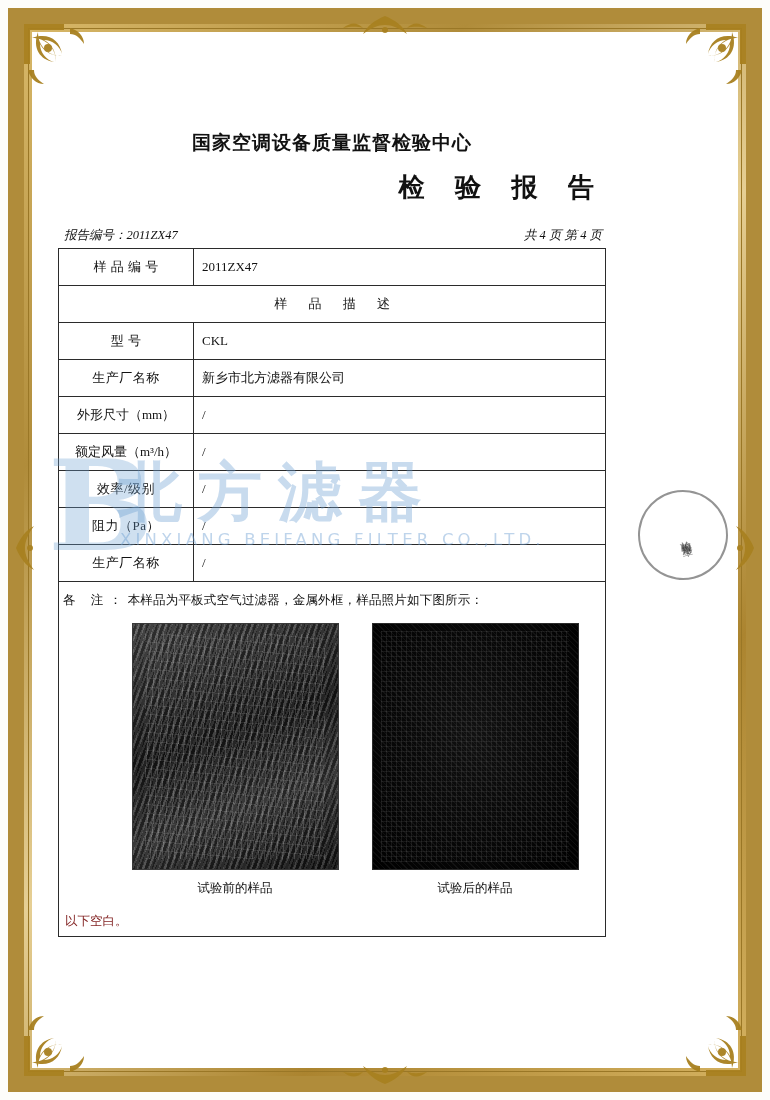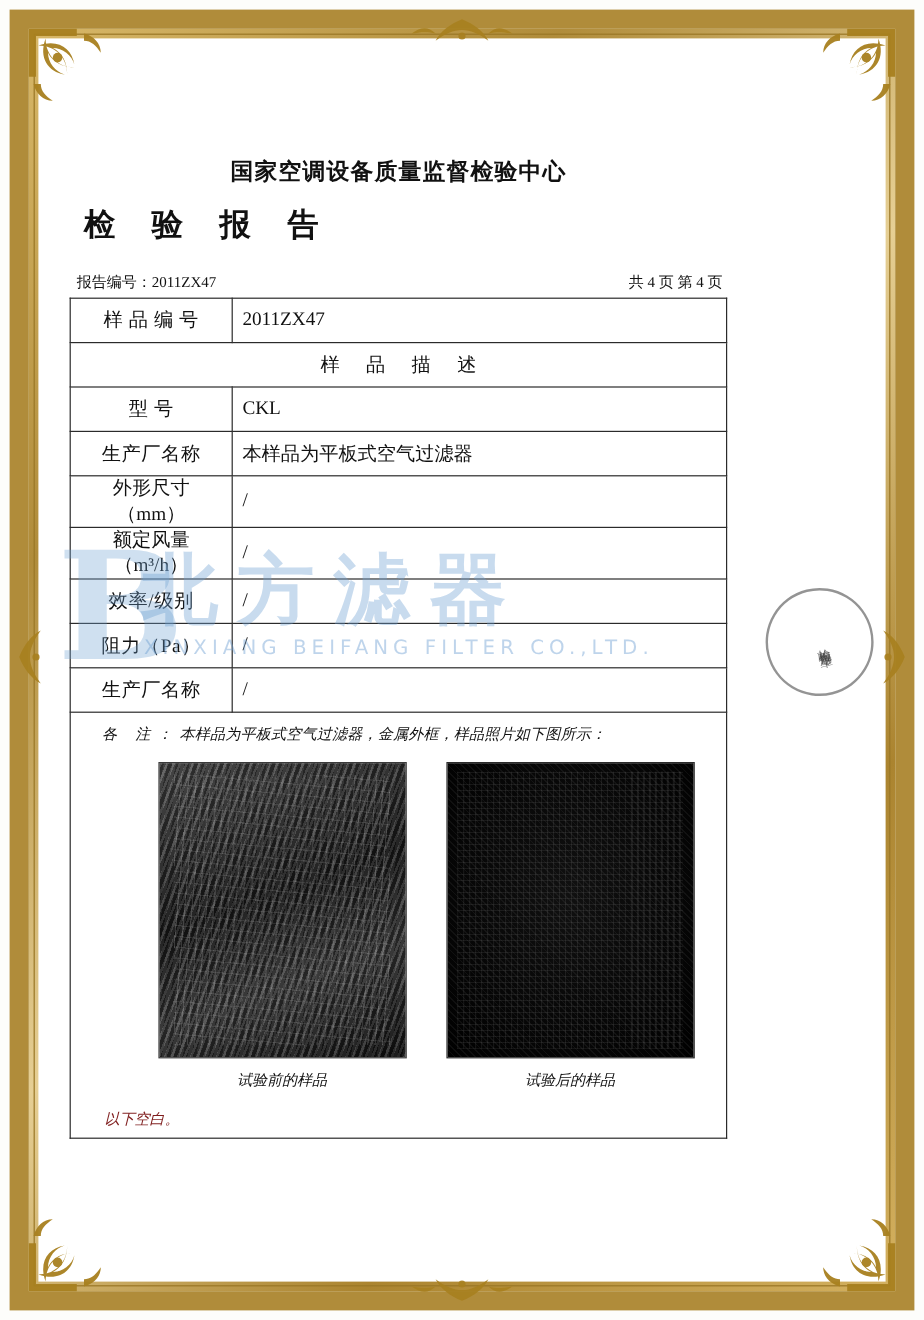--- a/index.html
+++ b/index.html
@@ -90,51 +90,52 @@
 
   .title-org {
     text-align: center;
     font-size: 19px;
     font-weight: bold;
     letter-spacing: 1px;
     color: #111;
     margin-top: 30px;
   }
   .title-main {
-    text-align: left;
+    text-align: right;
     font-size: 26px;
     font-weight: bold;
     letter-spacing: 12px;
     color: #111;
     margin-top: 14px;
     text-indent: 12px;
   }
 
   .meta-row {
     display: flex;
     justify-content: space-between;
     align-items: flex-end;
     font-size: 12.5px;
     color: #111;
     margin-top: 22px;
     padding: 0 4px 0 6px;
+    font-style: italic;
   }
   .meta-left { letter-spacing: 0px; }
   .meta-right { letter-spacing: 0px; }
 
   table.report {
     width: 100%;
     border-collapse: collapse;
     margin-top: 4px;
     table-layout: fixed;
   }
   table.report td {
     border: 1px solid #2b2b2b;
     height: 36px;
-    font-size: 16px;
+    font-size: 13px;
     color: #111;
     padding: 0 8px;
     vertical-align: middle;
   }
   td.label {
     width: 118px;
     text-align: center;
     letter-spacing: 0.5px;
   }
   td.label-wide {
@@ -149,24 +150,23 @@
   td.section {
     text-align: center;
     letter-spacing: 9px;
     font-size: 13.5px;
     text-indent: 9px;
   }
 
   .notes-cell {
     border: 1px solid #2b2b2b;
     border-top: none;
-    padding: 10px 10px 6px 26px;
-    font-size: 12.5px;
-    color: #111;
-    font-style: italic;
+    padding: 10px 10px 6px 4px;
+    font-size: 12.5px;
+    color: #111;
   }
   .notes-line {
     font-size: 12.5px;
     letter-spacing: 0.2px;
   }
   .notes-label { letter-spacing: 6px; }
 
   .photos {
     display: flex;
     justify-content: flex-end;
@@ -414,21 +414,21 @@
         </tr>
         <tr>
           <td class="section" colspan="2">样 品 描 述</td>
         </tr>
         <tr>
           <td class="label">型  号</td>
           <td class="value">CKL</td>
         </tr>
         <tr>
           <td class="label">生产厂名称</td>
-          <td class="value">本样品为平板式空气过滤器</td>
+          <td class="value">新乡市北方滤器有限公司</td>
         </tr>
         <tr>
           <td class="label-wide">外形尺寸（mm）</td>
           <td class="value">/</td>
         </tr>
         <tr>
           <td class="label-wide">额定风量（m³/h）</td>
           <td class="value">/</td>
         </tr>
         <tr>

